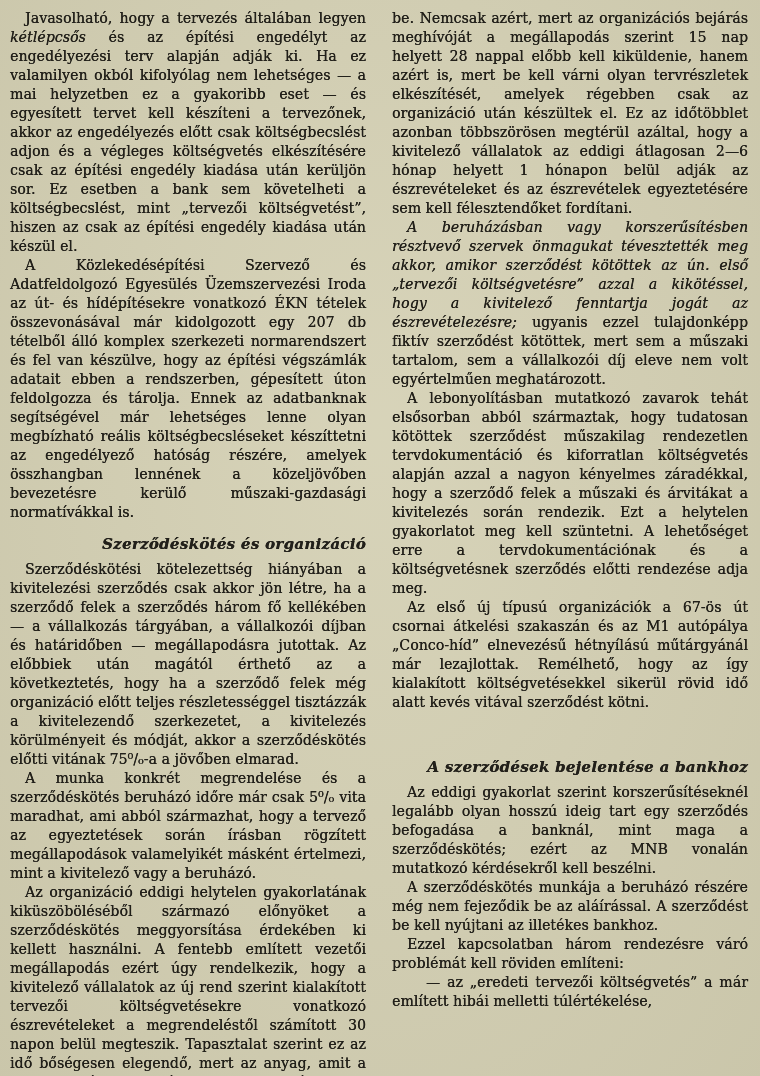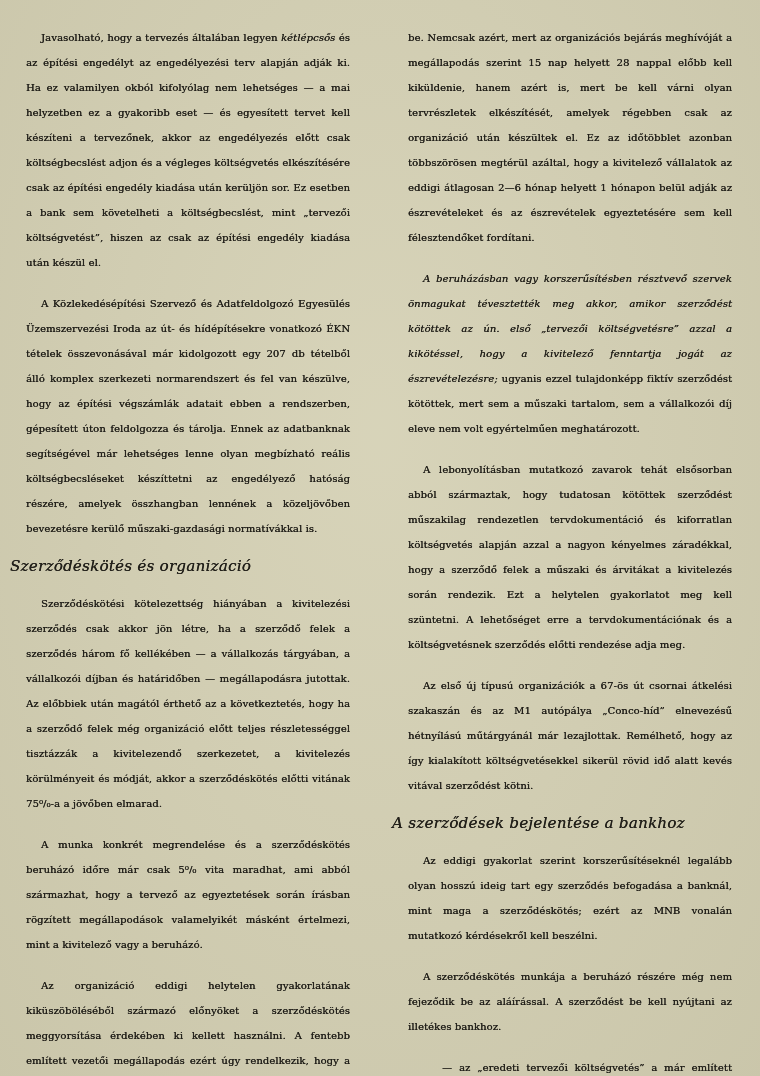--- a/index.html
+++ b/index.html
@@ -21,44 +21,44 @@
   .cols {
     display: flex;
     gap: 26px;
     height: 100%;
   }
   .col {
     flex: 1 1 0;
     min-width: 0;
   }
   .para {
-    margin: 16px;
-    font-size: 10px;
-    line-height: 25px;
+    margin: 0;
+    font-size: 14px;
+    line-height: 19px;
     text-align: justify;
     text-indent: 15px;
     letter-spacing: 0.1px;
     text-shadow: 0.25px 0 0 currentColor;
   }
   .para em, .heading {
     font-style: italic;
   }
   .list-item {
     text-indent: 34px;
   }
   .heading {
     margin: 13px 0 7px 0;
     font-size: 15px;
-    font-weight: normal;
-    text-align: left;
+    font-weight: bold;
+    text-align: right;
     letter-spacing: 0.3px;
     text-shadow: 0.25px 0 0 currentColor;
   }
   .heading.spaced {
-    margin-top: 12px;
+    margin-top: 46px;
   }
 </style>
 </head>
 <body>
 
 <div class="page" style="background-color: rgb(213, 209, 181); color: rgb(34, 32, 26);">
   <div class="cols">
     <div class="col">
         <p class="para"><span>Javasolható, hogy a tervezés általában legyen </span><em>kétlépcsős</em><span> és az építési engedélyt az engedélyezési terv alapján adják ki. Ha ez valamilyen okból kifolyólag nem lehetséges — a mai helyzetben ez a gyakoribb eset — és egyesített tervet kell készíteni a tervezőnek, akkor az engedélyezés előtt csak költségbecslést adjon és a végleges költségvetés elkészítésére csak az építési engedély kiadása után kerüljön sor. Ez esetben a bank sem követelheti a költségbecslést, mint „tervezői költségvetést”, hiszen az csak az építési engedély kiadása után készül el.</span></p>
         <p class="para"><span>A Közlekedésépítési Szervező és Adatfeldolgozó Egyesülés Üzemszervezési Iroda az út- és hídépítésekre vonatkozó ÉKN tételek összevonásával már kidolgozott egy 207 db tételből álló komplex szerkezeti normarendszert és fel van készülve, hogy az építési végszámlák adatait ebben a rendszerben, gépesített úton feldolgozza és tárolja. Ennek az adatbanknak segítségével már lehetséges lenne olyan megbízható reális költségbecsléseket készíttetni az engedélyező hatóság részére, amelyek összhangban lennének a közeljövőben bevezetésre kerülő műszaki-gazdasági normatívákkal is.</span></p>
@@ -68,16 +68,17 @@
         <p class="para"><span>Az organizáció eddigi helytelen gyakorlatának kiküszöböléséből származó előnyöket a szerződéskötés meggyorsítása érdekében ki kellett használni. A fentebb említett vezetői megállapodás ezért úgy rendelkezik, hogy a kivitelező vállalatok az új rend szerint kialakított tervezői költségvetésekre vonatkozó észrevételeket a megrendeléstől számított 30 napon belül megteszik. Tapasztalat szerint ez az idő bőségesen elegendő, mert az anyag, amit a megrendeléshez mellékelve kapnak, már ismert lesz előttük. — </span></p>
       </div>
     <div class="col">
         <p class="para" style="text-indent: 0px;"><span>be. Nemcsak azért, mert az organizációs bejárás meghívóját a megállapodás szerint 15 nap helyett 28 nappal előbb kell kiküldenie, hanem azért is, mert be kell várni olyan tervrészletek elkészítését, amelyek régebben csak az organizáció után készültek el. Ez az időtöbblet azonban többszörösen megtérül azáltal, hogy a kivitelező vállalatok az eddigi átlagosan 2—6 hónap helyett 1 hónapon belül adják az észrevételeket és az észrevételek egyeztetésére sem kell félesztendőket fordítani.</span></p>
         <p class="para"><em>A beruházásban vagy korszerűsítésben résztvevő szervek önmagukat tévesztették meg akkor, amikor szerződést kötöttek az ún. első „tervezői költségvetésre” azzal a kikötéssel, hogy a kivitelező fenntartja jogát az észrevételezésre;</em><span> ugyanis ezzel tulajdonképp fiktív szerződést kötöttek, mert sem a műszaki tartalom, sem a vállalkozói díj eleve nem volt egyértelműen meghatározott.</span></p>
         <p class="para"><span>A lebonyolításban mutatkozó zavarok tehát elsősorban abból származtak, hogy tudatosan kötöttek szerződést műszakilag rendezetlen tervdokumentáció és kiforratlan költségvetés alapján azzal a nagyon kényelmes záradékkal, hogy a szerződő felek a műszaki és árvitákat a kivitelezés során rendezik. Ezt a helytelen gyakorlatot meg kell szüntetni. A lehetőséget erre a tervdokumentációnak és a költségvetésnek szerződés előtti rendezése adja meg.</span></p>
         <p class="para"><span>Az első új típusú organizációk a 67-ös út csornai átkelési szakaszán és az M1 autópálya „Conco-híd” elnevezésű hétnyílású műtárgyánál már lezajlottak. Remélhető, hogy az így kialakított költségvetésekkel sikerül rövid idő alatt kevés vitával szerződést kötni.</span></p>
         <h3 class="heading spaced">A szerződések bejelentése a bankhoz</h3>
         <p class="para"><span>Az eddigi gyakorlat szerint korszerűsítéseknél legalább olyan hosszú ideig tart egy szerződés befogadása a banknál, mint maga a szerződéskötés; ezért az MNB vonalán mutatkozó kérdésekről kell beszélni.</span></p>
         <p class="para"><span>A szerződéskötés munkája a beruházó részére még nem fejeződik be az aláírással. A szerződést be kell nyújtani az illetékes bankhoz.</span></p>
+        <p class="para"><span>Ezzel kapcsolatban három rendezésre váró problémát kell röviden említeni:</span></p>
         <p class="para list-item"><span>— az „eredeti tervezői költségvetés” a már említett hibái melletti túlértékelése,</span></p>
       </div>
   </div>
 </div>
 
 </body></html>

